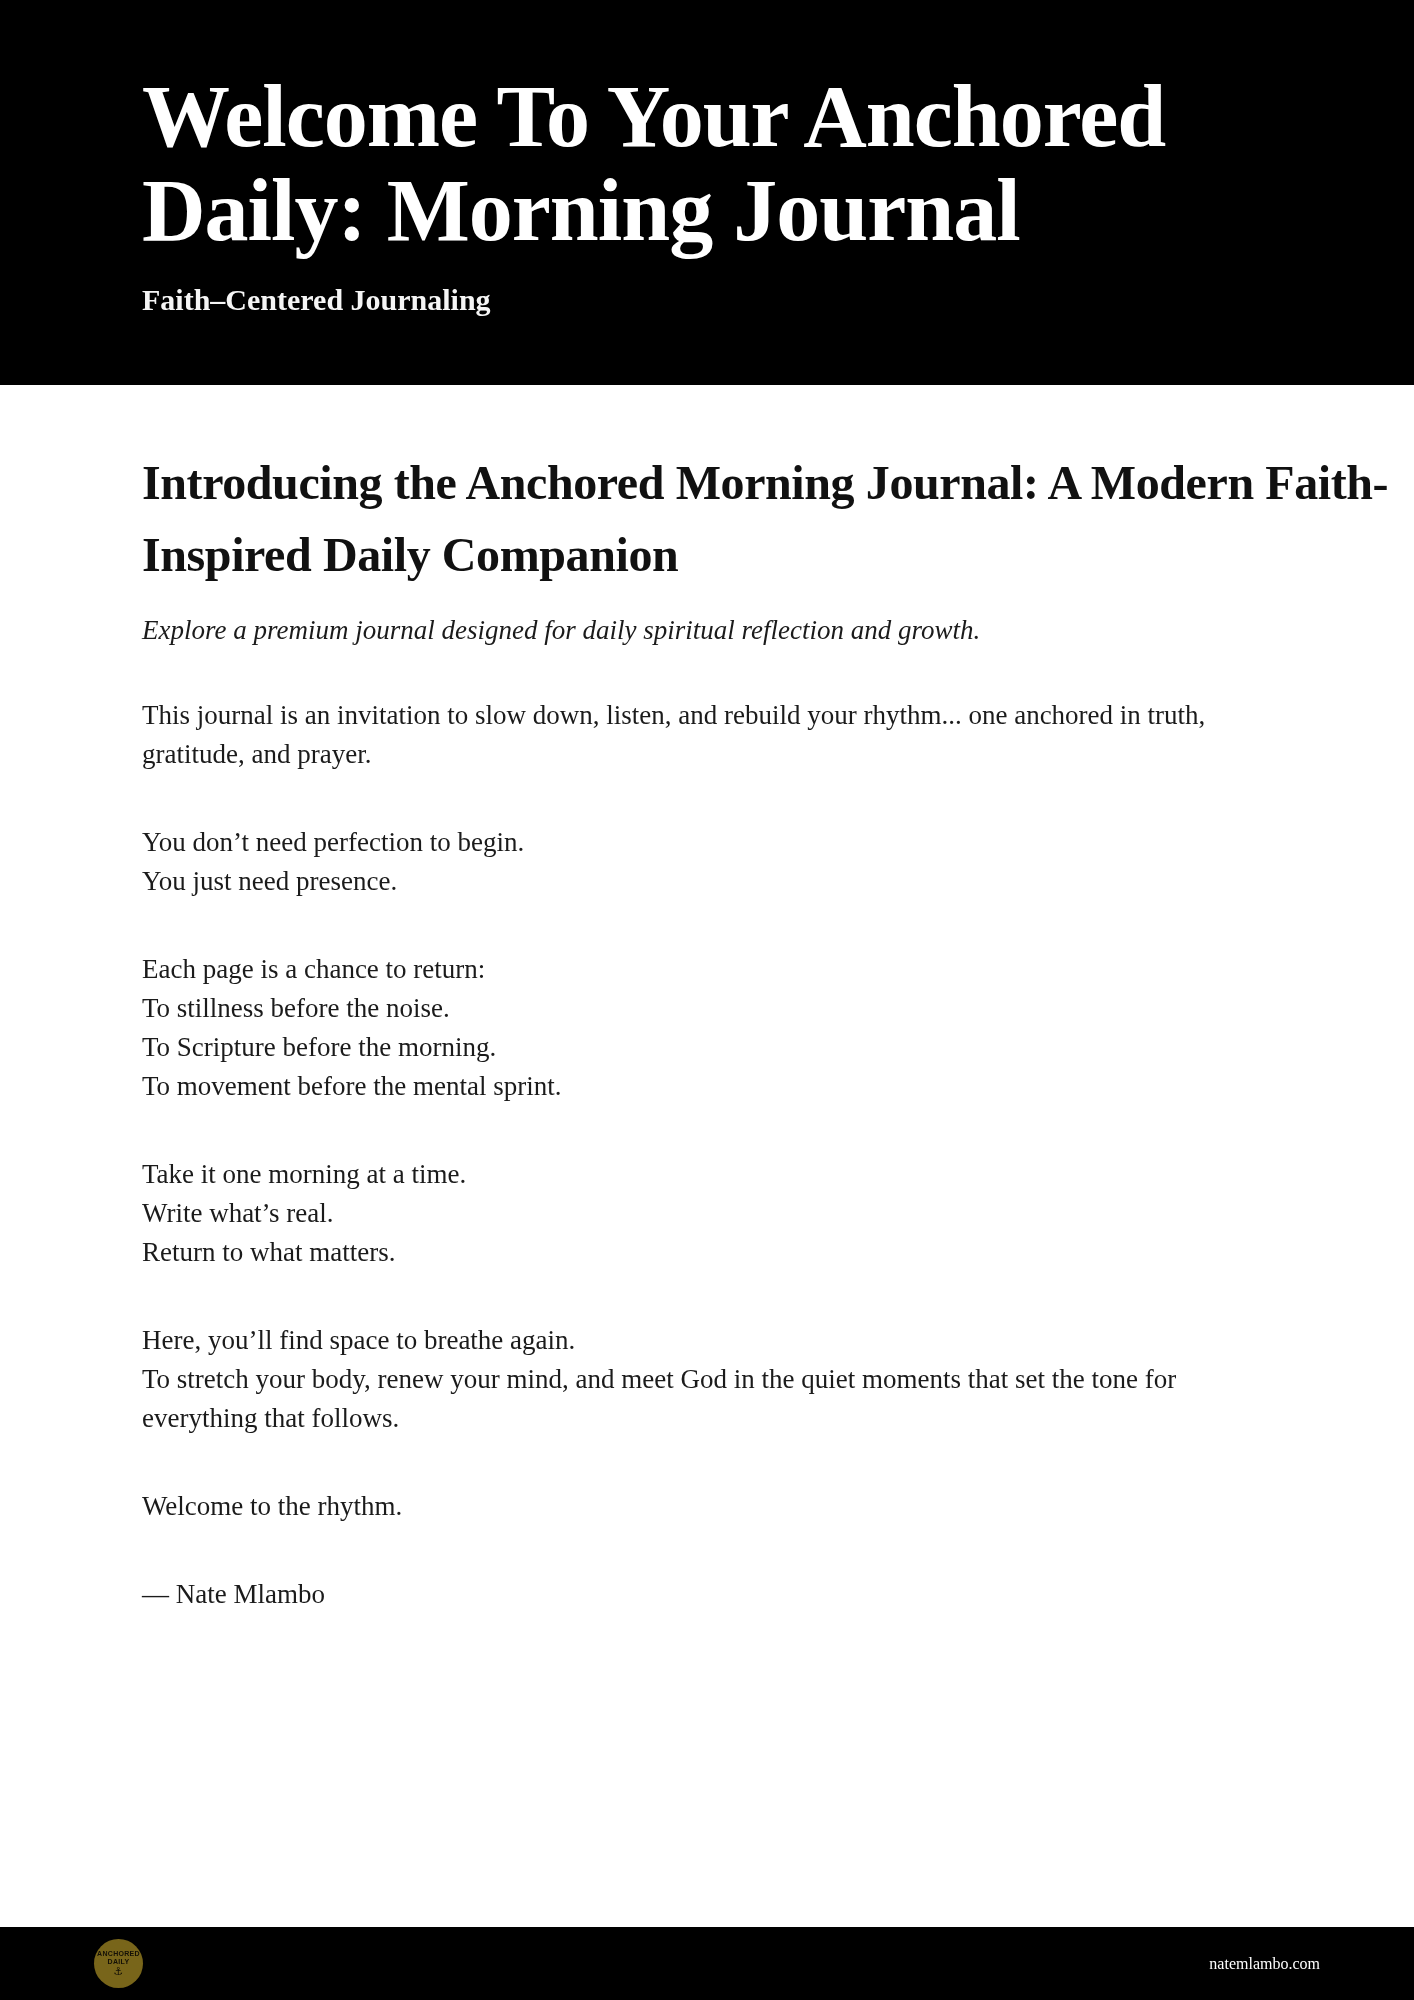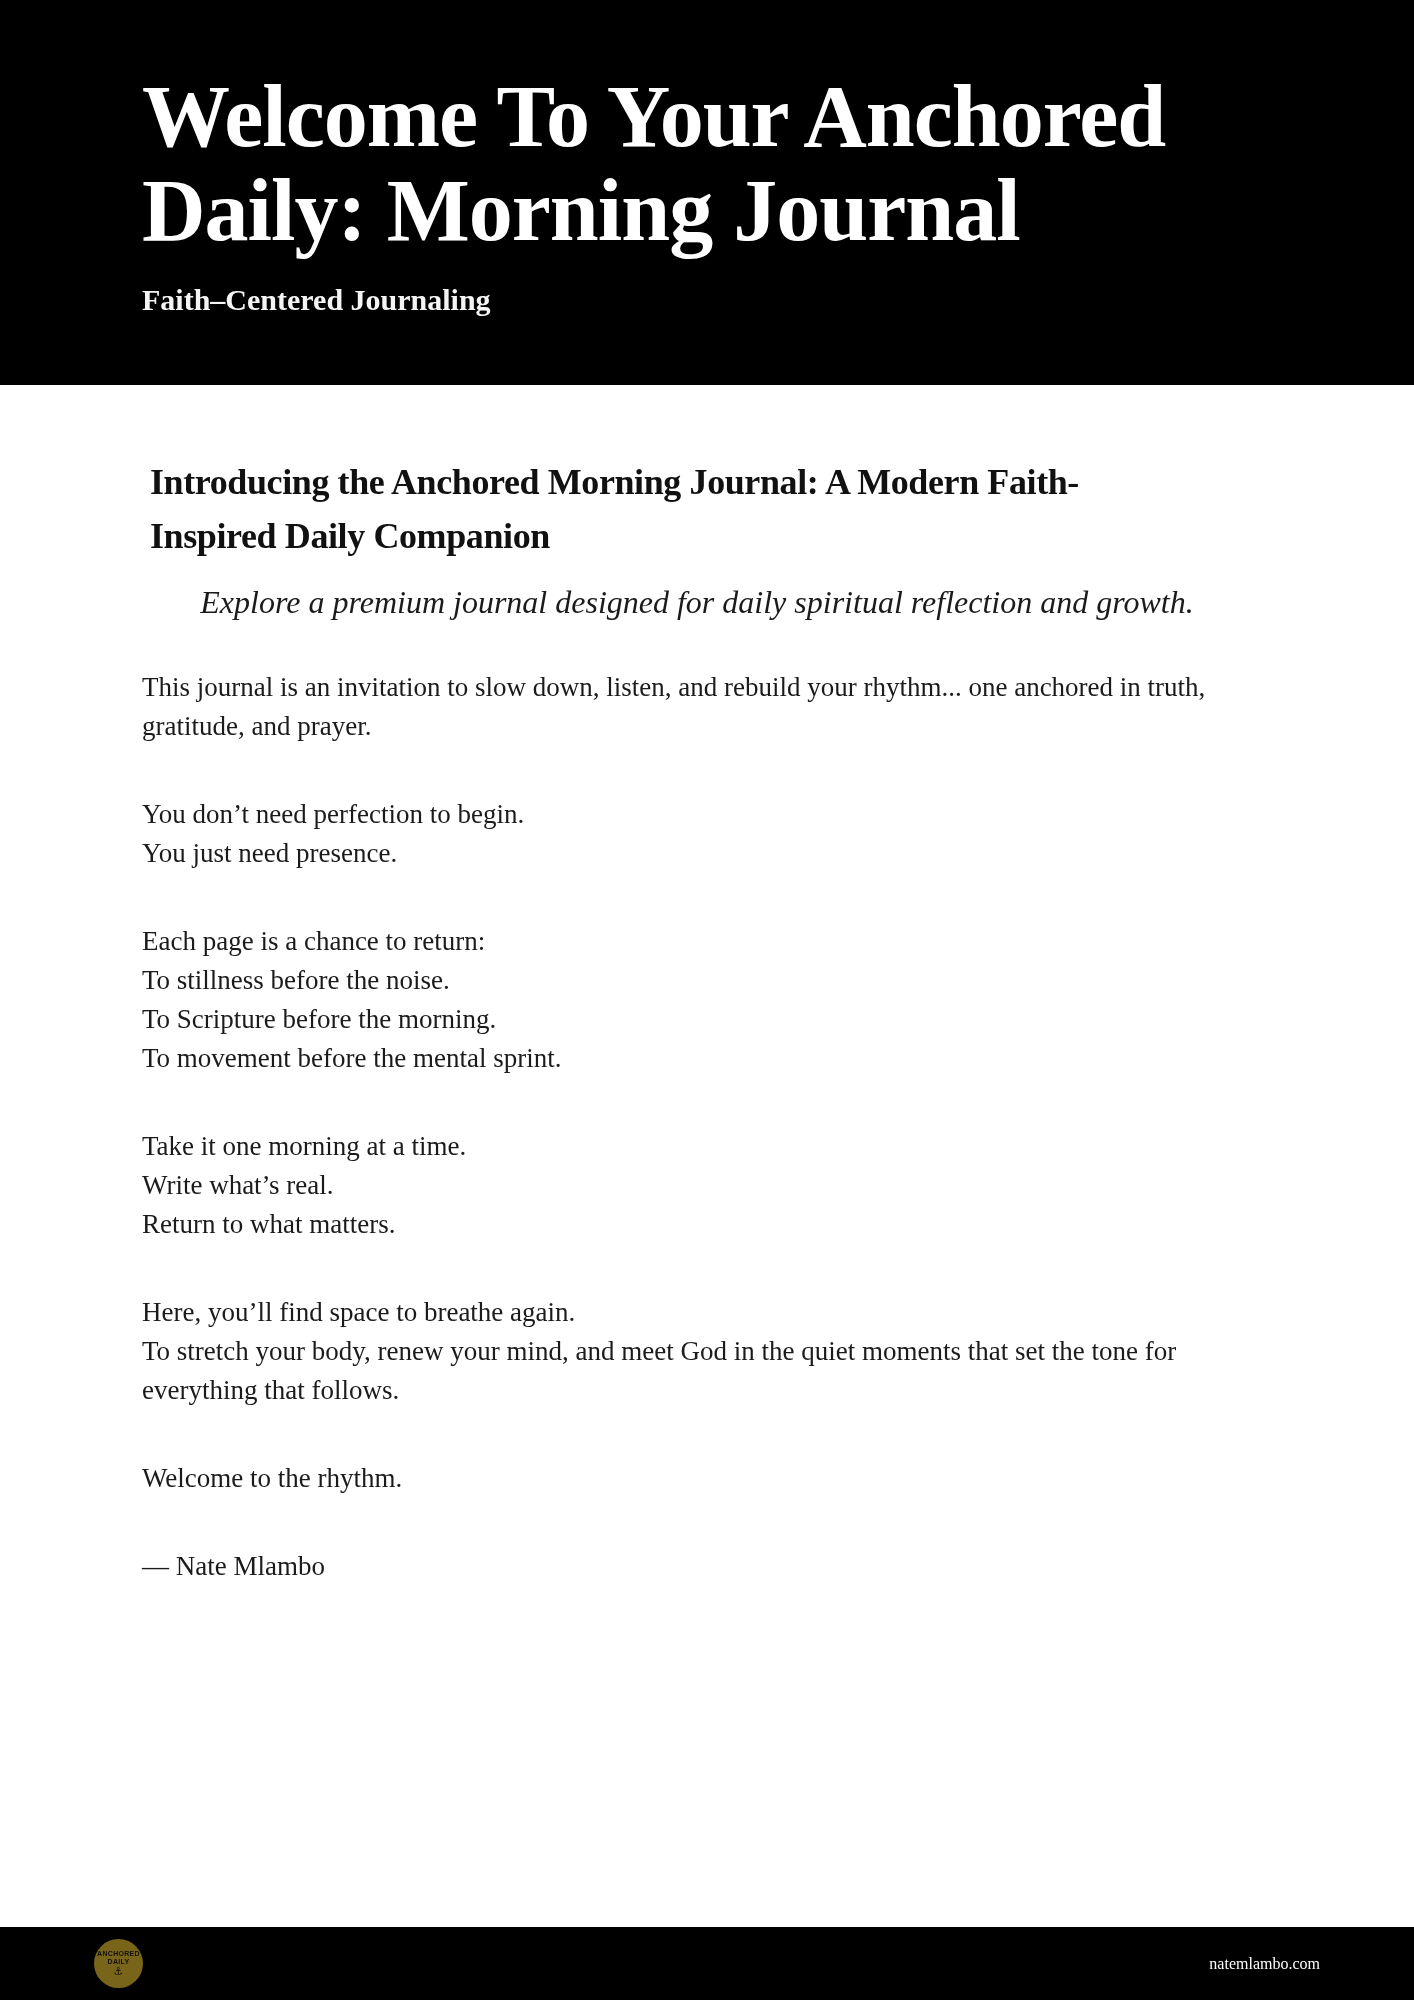--- a/index.html
+++ b/index.html
@@ -40,36 +40,35 @@
     color: #f5f5f5;
   }
 
   
   .content {
     box-sizing: border-box;
     padding: 62px 142px 0 142px;
     flex: 0 0 auto;
   }
   .content h2 {
-    margin: 8px;
-    font-size: 36px;
+    margin: 0;
+    font-size: 48px;
     font-weight: 700;
     line-height: 1.5;
     letter-spacing: -0.4px;
     color: #111111;
   }
   .content h2 .line { display: block; white-space: nowrap; }
   .lede {
     margin: 20px 0 0 0;
     font-style: italic;
-    font-size: 32px;
+    font-size: 27px;
     line-height: 39px;
     color: #1b1b1b;
     max-width: 1110px;
-    text-align: center;
   }
   .paras { margin-top: 46px; max-width: 1110px; }
   .para {
     margin: 0 0 49px 0;
     font-size: 27px;
     line-height: 39px;
     color: #1b1b1b;
   }
   .para .pline { display: block; }
 

